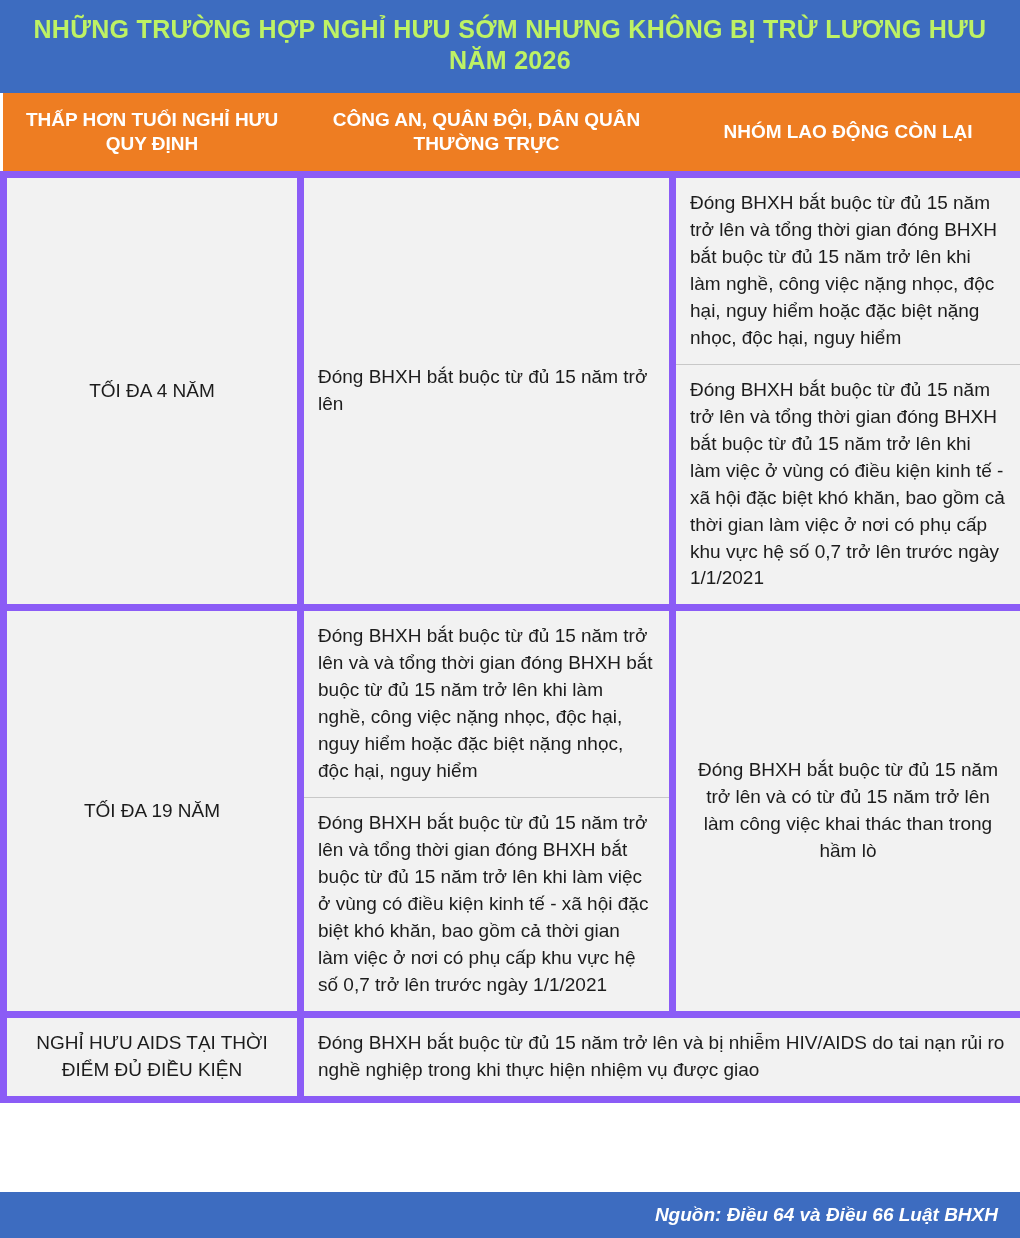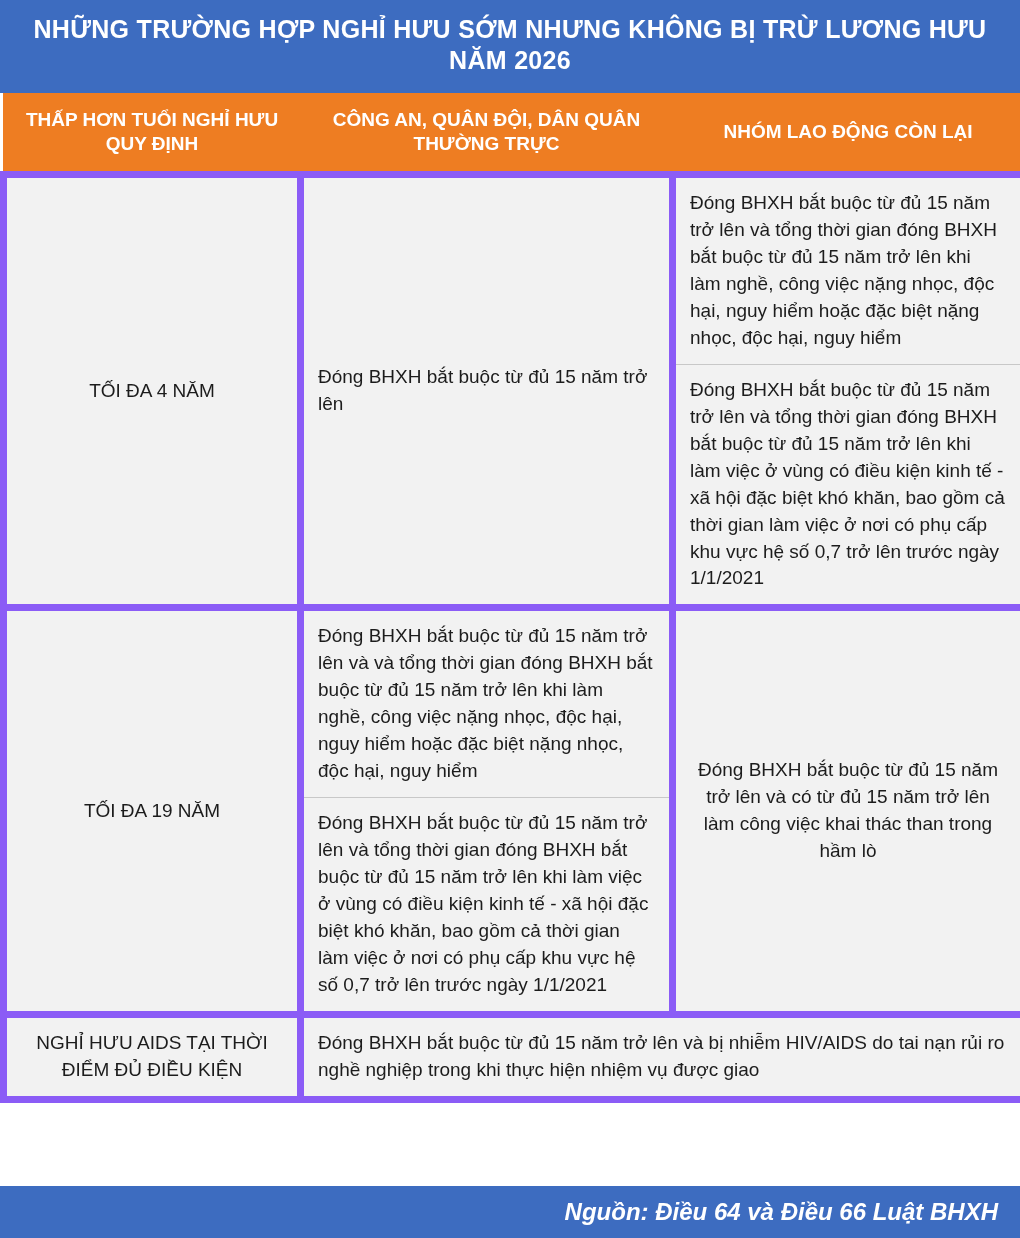--- a/index.html
+++ b/index.html
@@ -17,21 +17,21 @@
     width: 1020px;
     height: 1238px;
     box-sizing: border-box;
     background: #ffffff;
     display: flex;
     flex-direction: column;
   }
   
   .title-bar {
     background: #3d6cc0;
-    color: #ffffff;
+    color: #bef264;
     text-align: center;
     font-size: 25px;
     font-weight: bold;
     letter-spacing: .3px;
     line-height: 1.25;
     padding: 14px 24px 16px 24px;
     text-transform: uppercase;
     box-sizing: border-box;
   }
   
@@ -87,21 +87,21 @@
     padding: 12px 14px;
     box-sizing: border-box;
   }
   .sub + .sub {
     border-top: 1px solid #c8c8c8;
   }
   
   .source-bar {
     background: #3d6cc0;
     color: #ffffff;
-    font-size: 24px;
+    font-size: 19px;
     font-style: italic;
     font-weight: bold;
     text-align: right;
     padding: 12px 22px;
     box-sizing: border-box;
     margin-top: auto;
   }
 </style>
 </head>
 <body>

